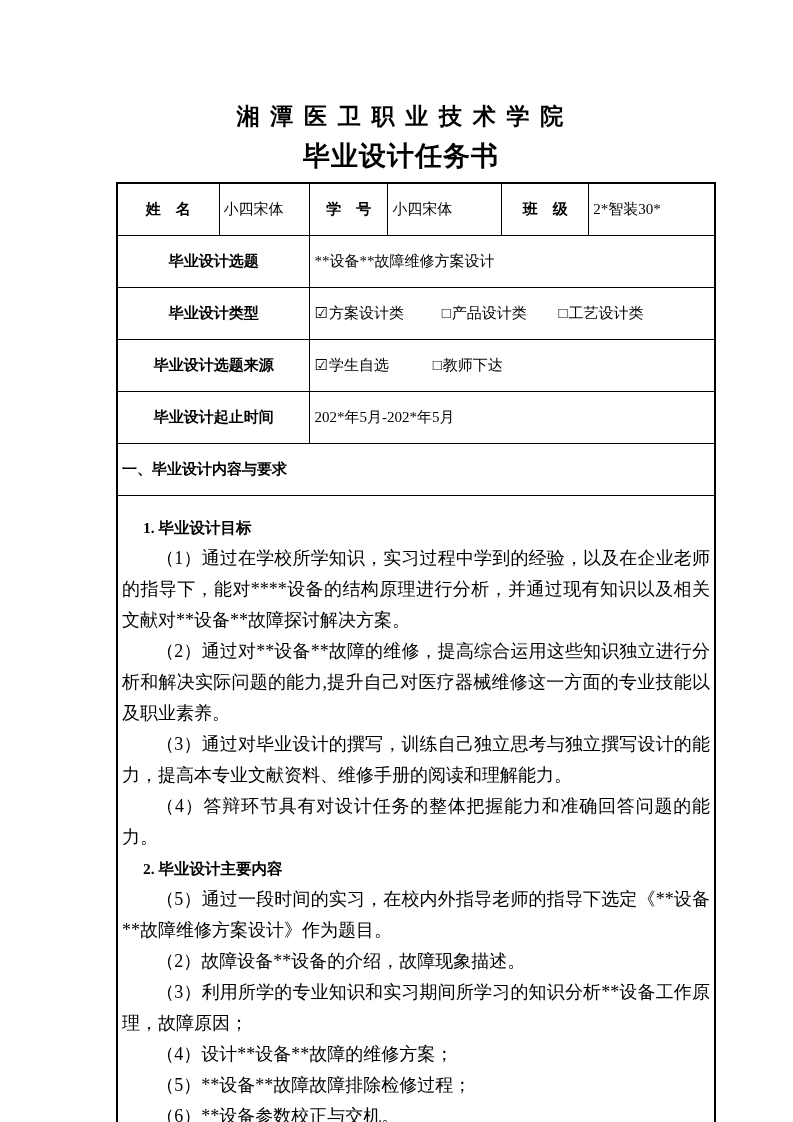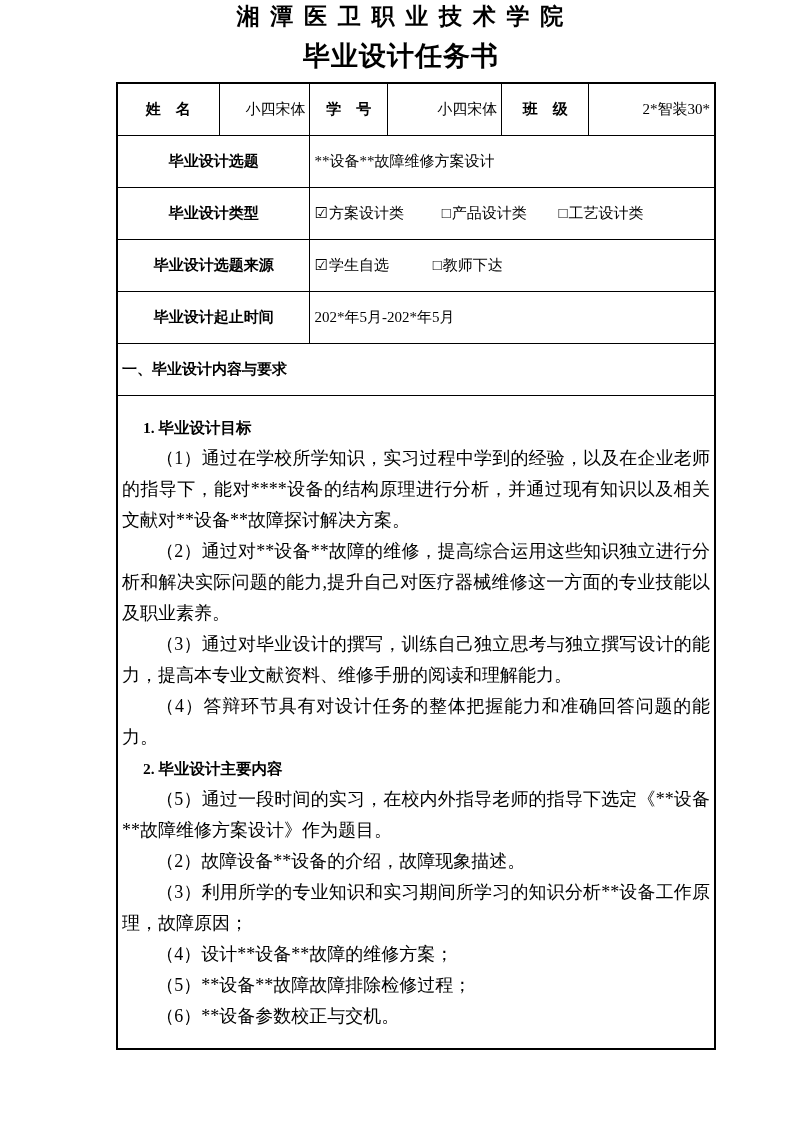--- a/index.html
+++ b/index.html
@@ -9,20 +9,21 @@
     width: 793px;
     height: 1122px;
     background: #ffffff;
     font-family: "Liberation Serif", "DejaVu Serif", serif;
     color: #000000;
     overflow: hidden;
   }
   .head-wrap {
     margin-left: 101px;
     width: 600px;
+    padding-top: 100px;
     text-align: center;
   }
   .school-name {
     margin: 0;
     font-size: 23px;
     font-weight: bold;
     line-height: 34px;
     letter-spacing: 2.5px;
     white-space: nowrap;
   }
@@ -53,21 +54,21 @@
   tr.r6 { height: 44px; }
   td.lbl {
     font-weight: bold;
     text-align: center;
     padding: 0;
   }
   td.val {
     text-align: left;
     padding-left: 8px;
   }
-  td.center { text-align: right; margin-top: 16px; }
+  td.center { text-align: left; margin-top: 16px; }
   td.sect {
     font-weight: bold;
     font-size: 15.5px;
     text-align: left;
     padding-left: 6px;
   }
   td.content-cell {
     vertical-align: top;
     padding: 4px 4px 8px 4px;
     height: 556px;

